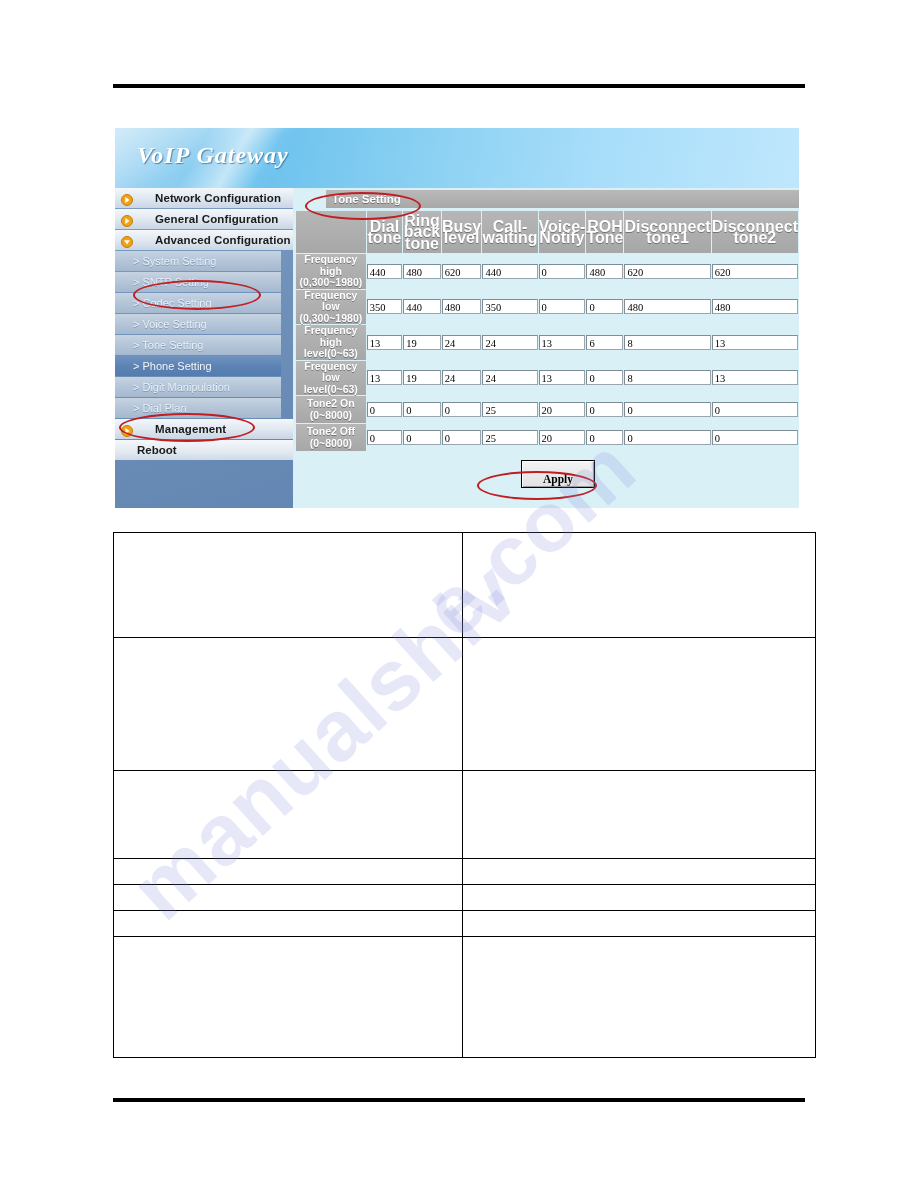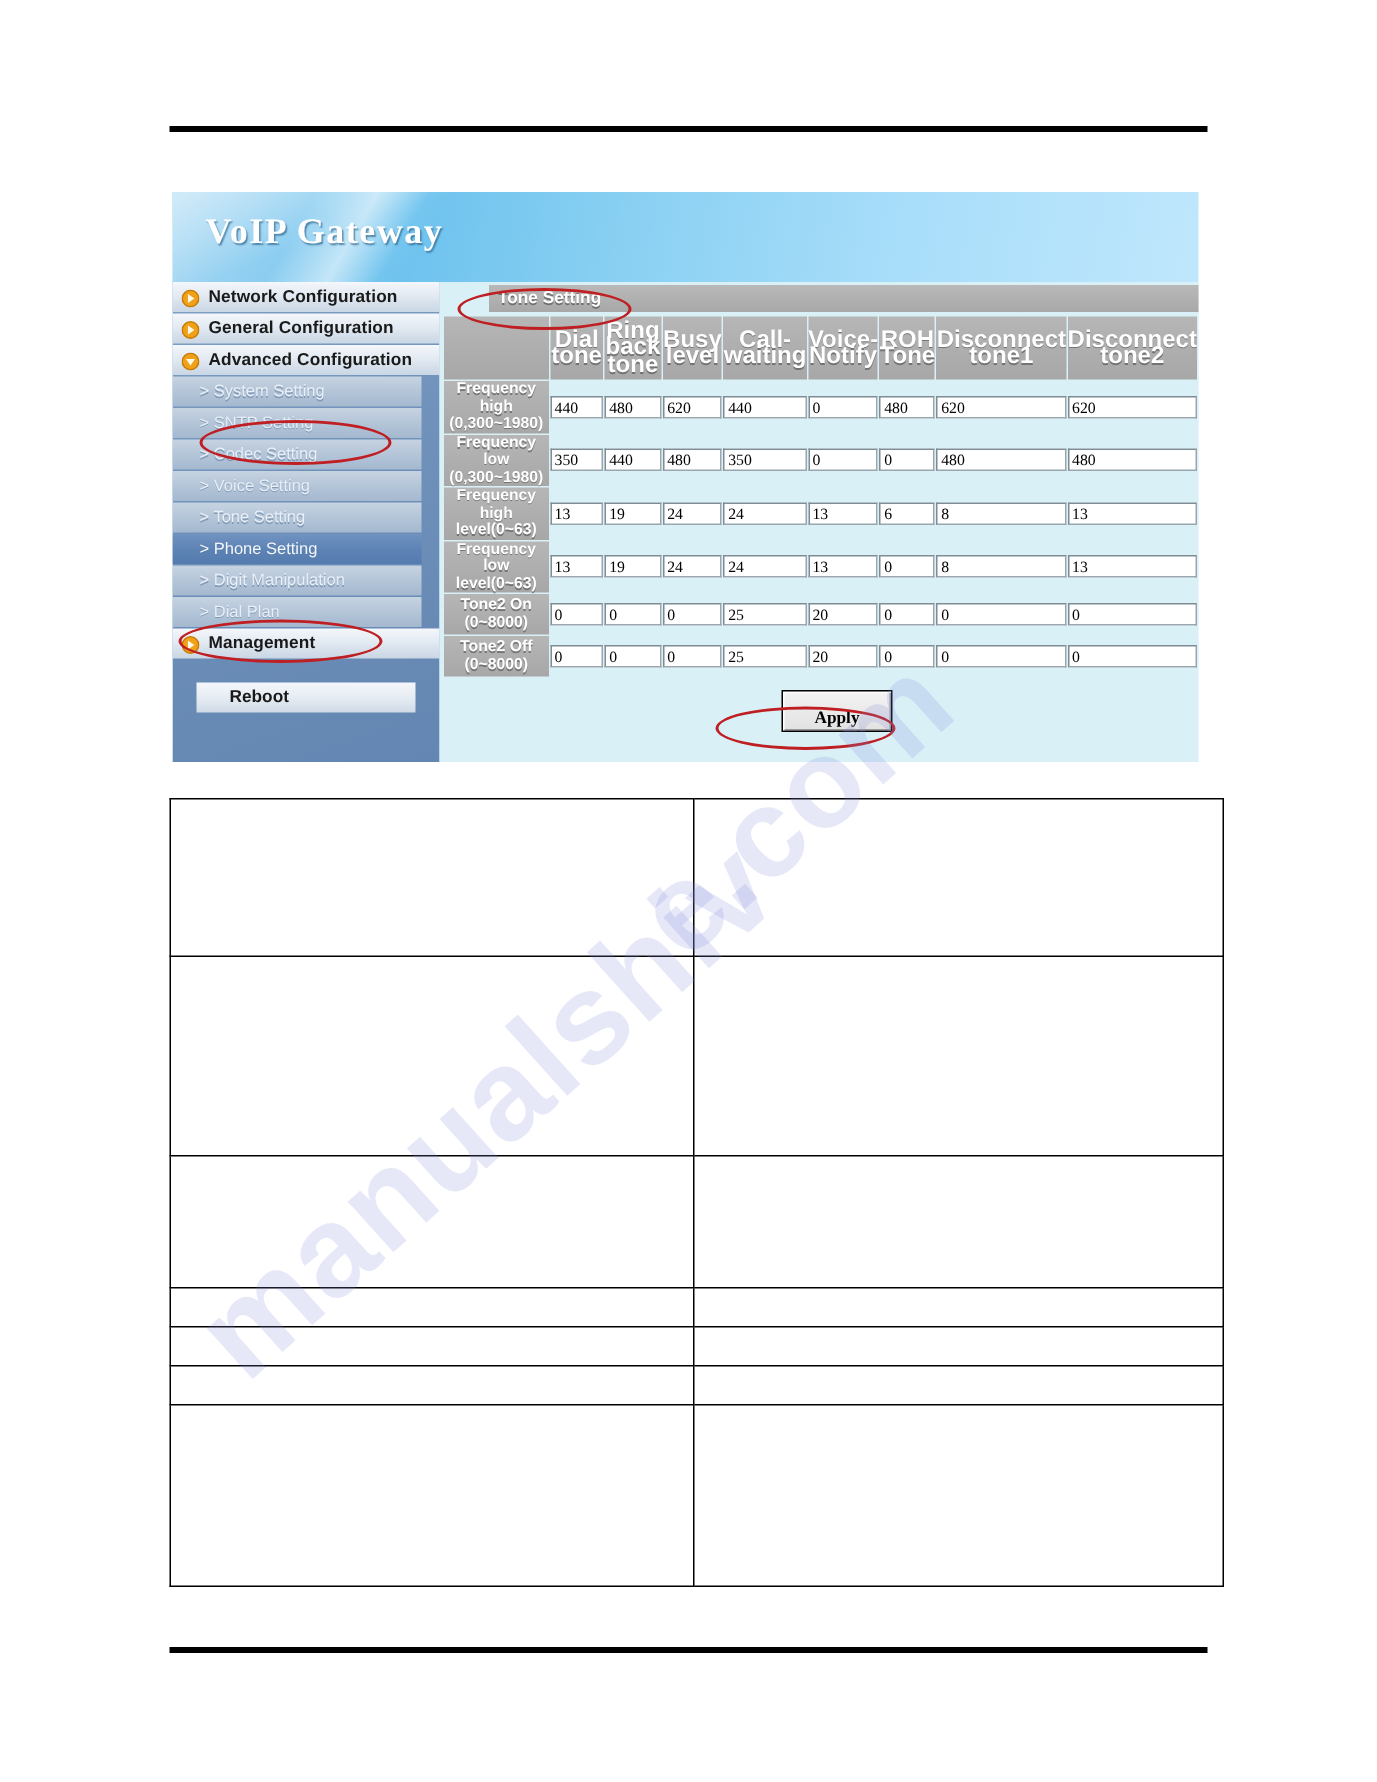--- a/index.html
+++ b/index.html
@@ -40,20 +40,21 @@
   
   #banner {
     position: absolute;
     left: 0; top: 0;
     width: 684px;
     height: 60px;
     background:
       linear-gradient(118deg, rgba(255,255,255,0.55) 0%, rgba(255,255,255,0.0) 26%),
       linear-gradient(160deg, rgba(255,255,255,0.40) 2%, rgba(255,255,255,0.0) 22%),
       linear-gradient(100deg, #53b3e8 0%, #6cc2ee 22%, #8ed2f3 48%, #a9defa 72%, #bfe7fc 100%);
+    font-style: italic;
   }
   #banner-sheen {
     position: absolute;
     left: -20px; top: -40px;
     width: 260px; height: 150px;
     background: linear-gradient(128deg, rgba(255,255,255,0.0) 40%, rgba(255,255,255,0.55) 52%, rgba(255,255,255,0.0) 62%);
     transform: rotate(-8deg);
     pointer-events: none;
   }
   #banner-title {
@@ -93,20 +94,21 @@
     margin-right: 6px;
     flex: 0 0 auto;
     display: inline-block;
   }
   .nav-main .nav-label {
     font-size: 11.5px;
     font-weight: bold;
     color: #1a1a1a;
     white-space: nowrap;
     letter-spacing: .1px;
+    margin-left: 16px;
   }
   .nav-sub {
     position: relative;
     height: 20px;
     margin: 0 12px 1px 0;
     background: linear-gradient(to bottom, #c6d3e1 0%, #b4c5d8 50%, #a4b8cf 100%);
     display: flex;
     align-items: center;
     padding-left: 18px;
     box-sizing: border-box;
@@ -119,21 +121,21 @@
     font-size: 11px;
     color: #e9eff6;
     white-space: nowrap;
     text-shadow: 0 1px 0 rgba(90,120,155,0.55);
   }
   .nav-sub.selected .nav-label { color: #f2f6fb; }
 
   #nav-reboot {
     position: relative;
     height: 20px;
-    margin: 16px;
+    margin: 0;
     background: linear-gradient(to bottom, #f4f7fb 0%, #e6ecf3 50%, #cfdae6 100%);
     display: flex;
     align-items: center;
     padding-left: 22px;
     box-sizing: border-box;
   }
   #nav-reboot .nav-label {
     font-size: 11.5px;
     font-weight: bold;
     color: #1a1a1a;

